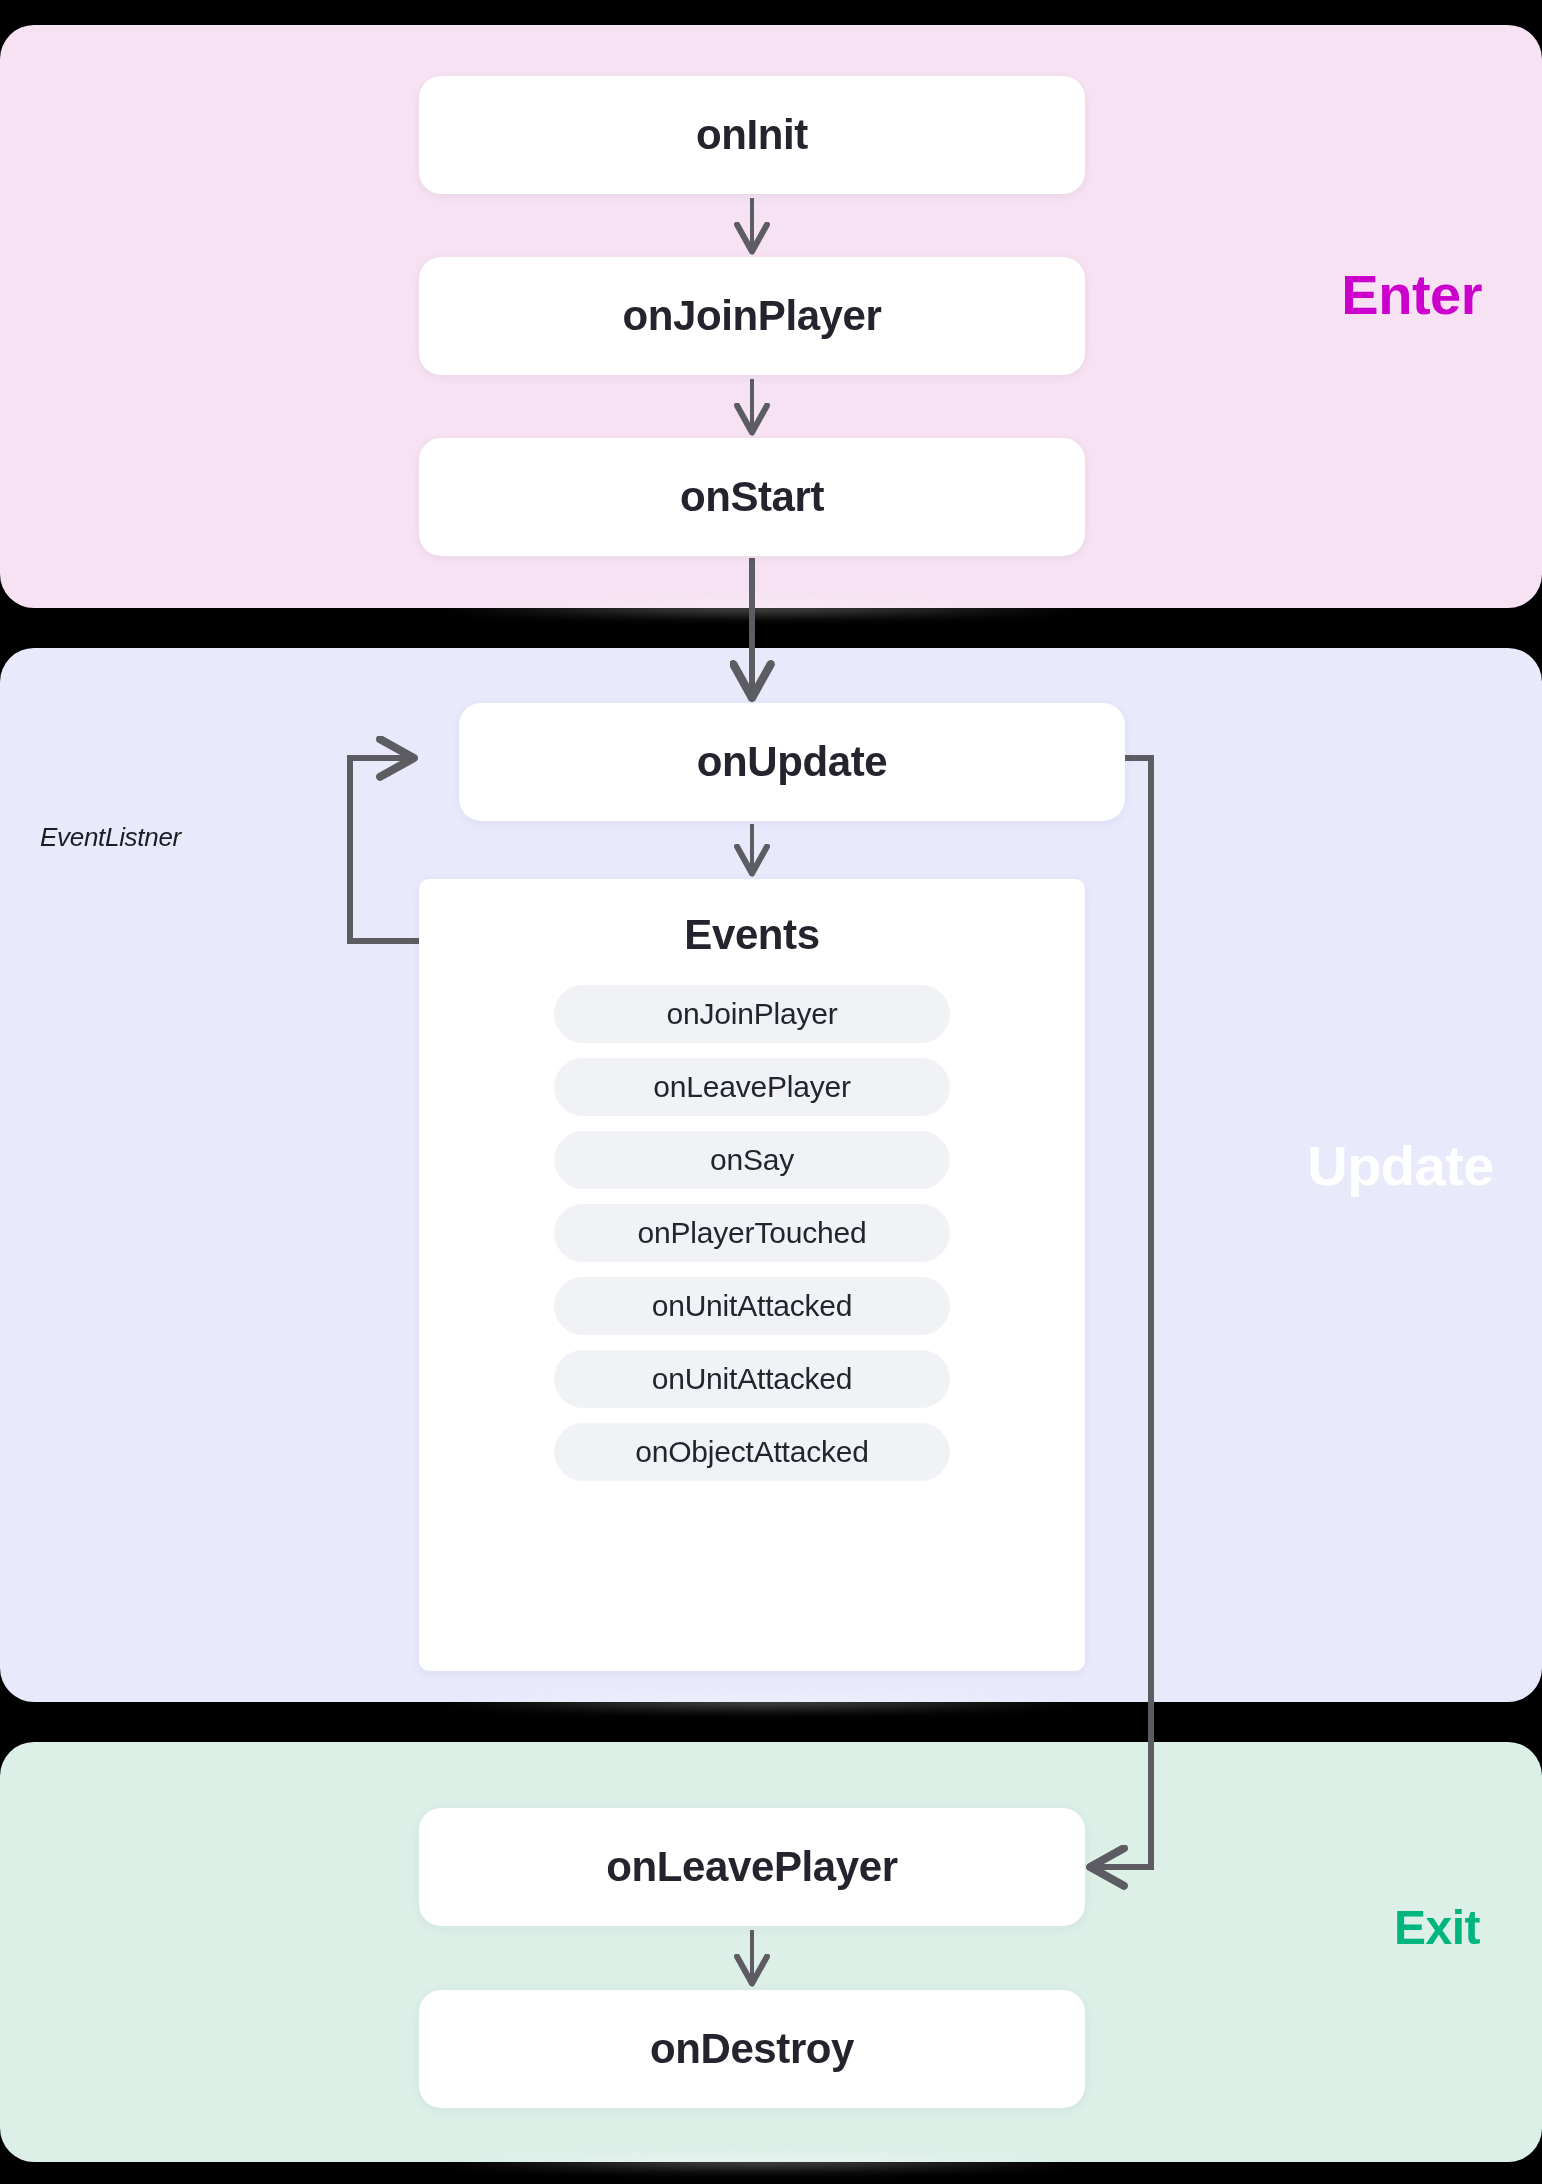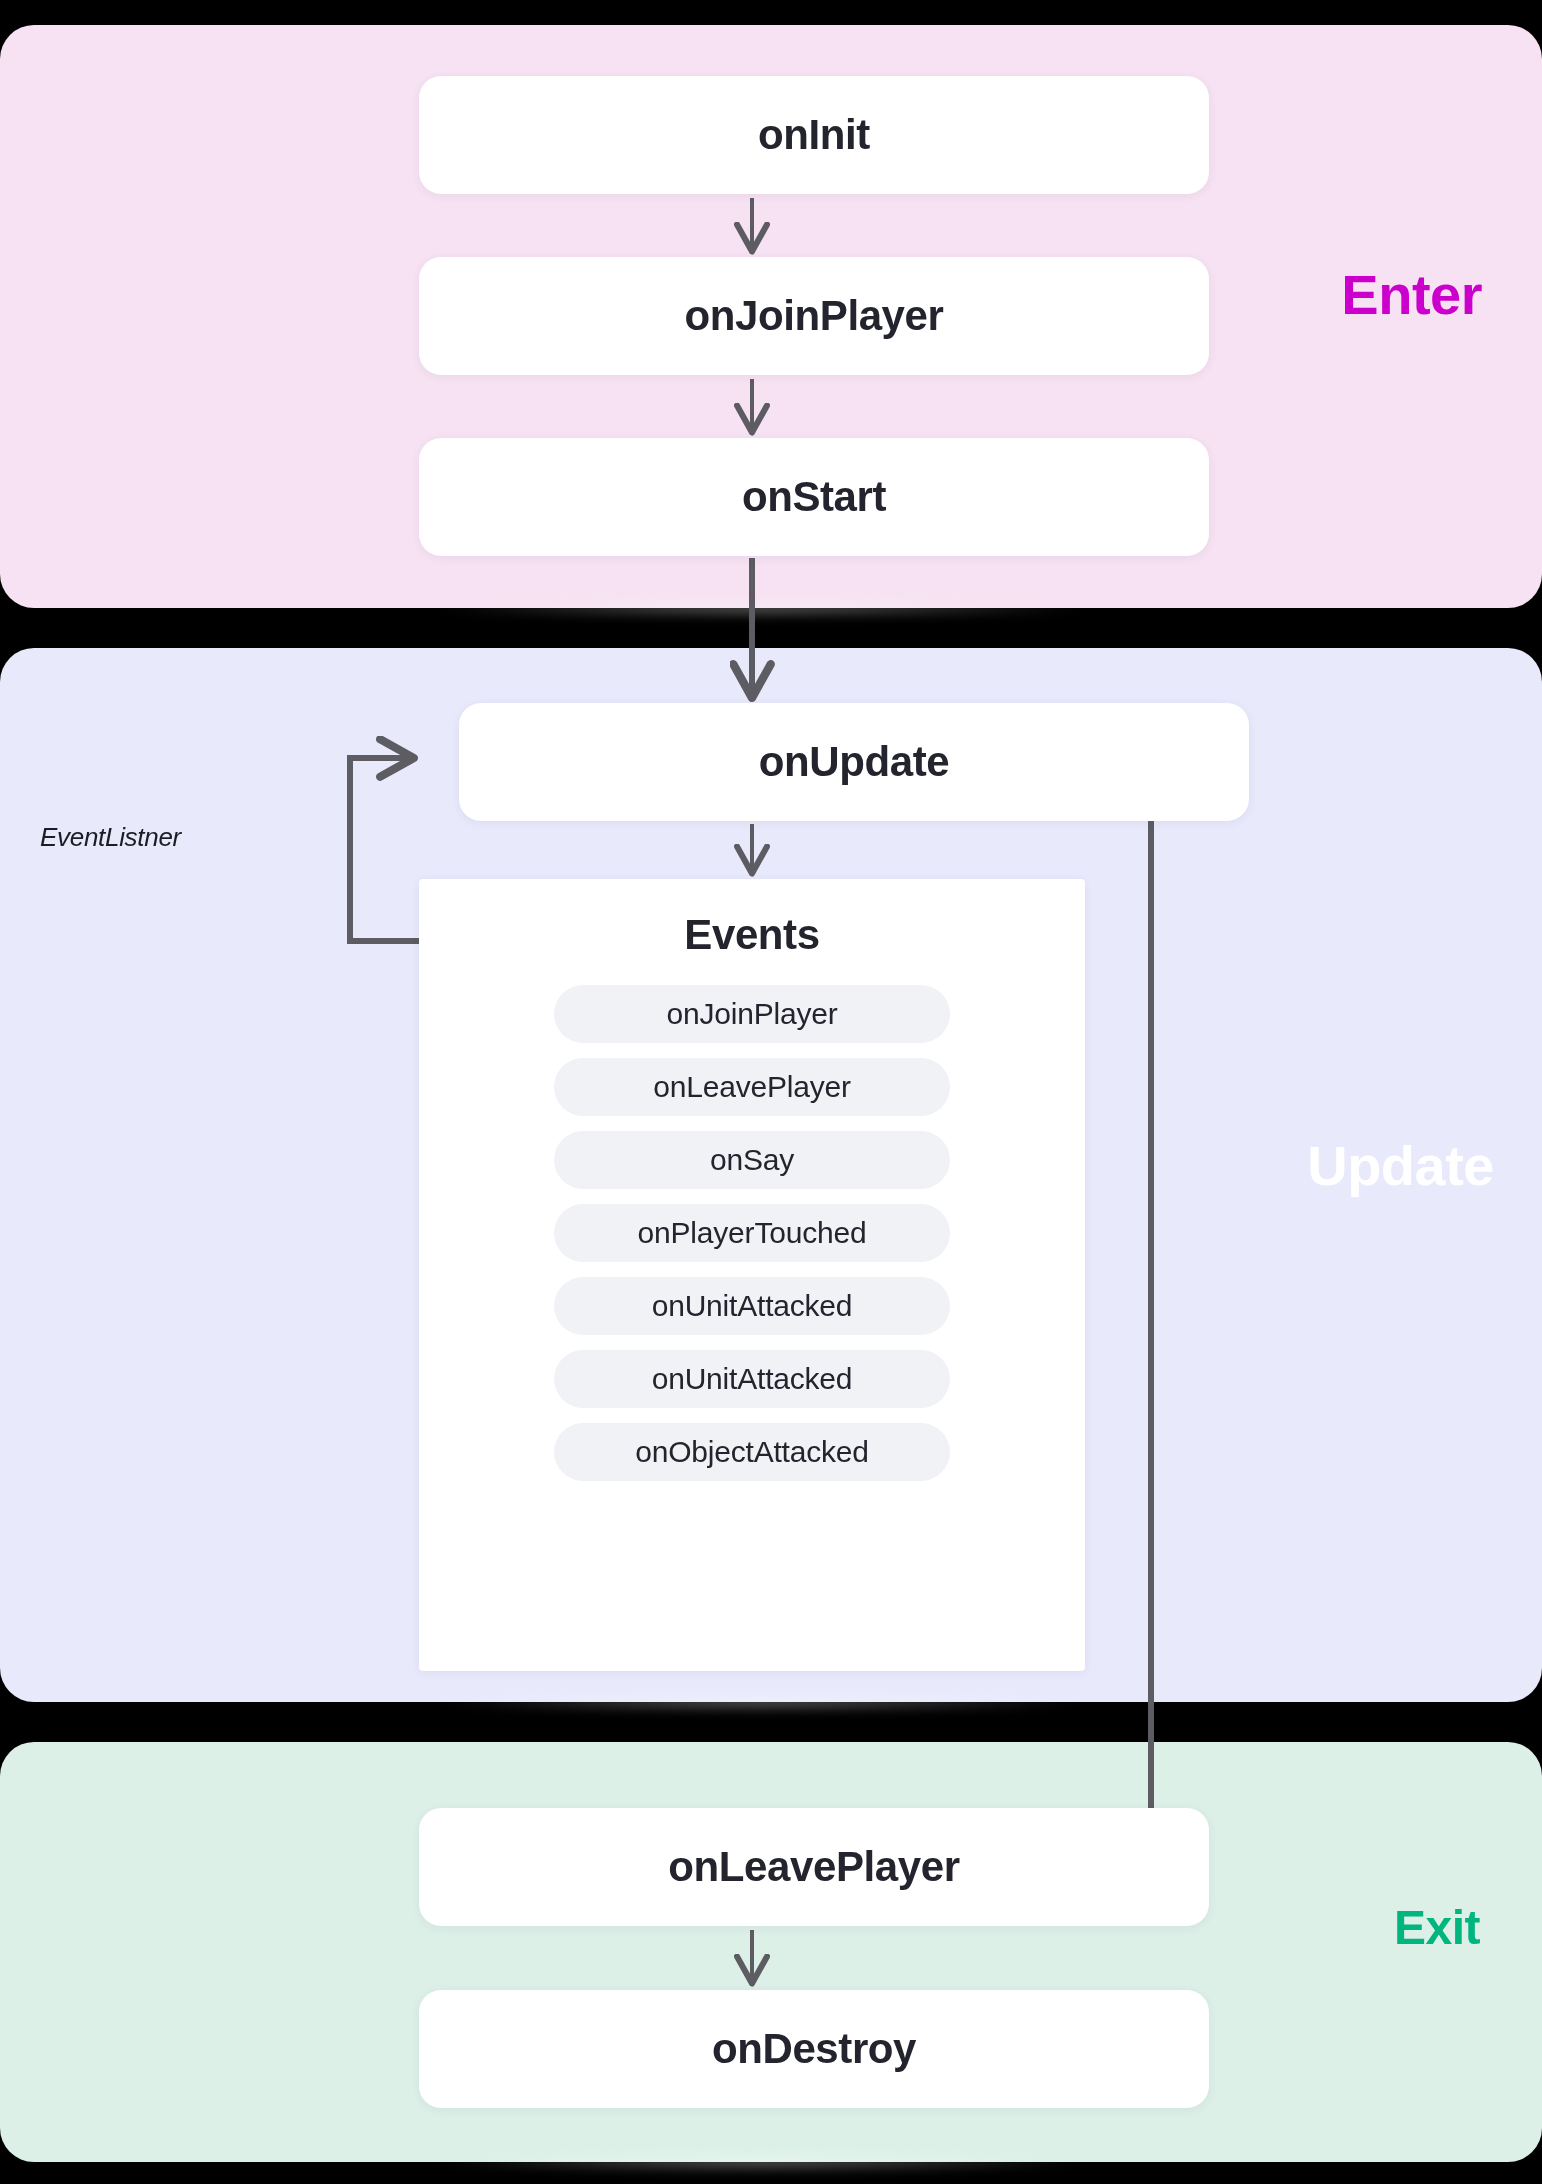--- a/index.html
+++ b/index.html
@@ -58,21 +58,21 @@
     white-space: nowrap;
   }
   .label-enter  { right: 60px; top: 262px;  font-size: 56px; color: #CC00CC; }
   .label-update { right: 48px; top: 1133px; font-size: 56px; color: #ffffff; }
   .label-exit   { right: 62px; top: 1900px; font-size: 48px; color: #00B57E; }
 
   
   .node {
     position: absolute;
     left: 419px;
-    width: 790px;
+    width: 666px;
     height: 118px;
     background: #FFFFFF;
     border-radius: 22px;
     display: flex;
     align-items: center;
     justify-content: center;
     box-sizing: border-box;
     box-shadow: 0 2px 10px rgba(60, 50, 110, .07);
   }
   .node span {
@@ -90,21 +90,21 @@
   .n-ondestroy    { top: 1990px; }
 
   
   .events-card {
     position: absolute;
     left: 419px;
     top: 879px;
     width: 666px;
     height: 792px;
     background: #FFFFFF;
-    border-radius: 4px;
+    border-radius: 10px;
     box-sizing: border-box;
     padding-top: 32px;
     box-shadow: 0 2px 10px rgba(60, 50, 110, .07);
   }
   .events-title {
     text-align: center;
     font-size: 42px;
     font-weight: bold;
     color: #23242E;
     letter-spacing: -0.4px;

